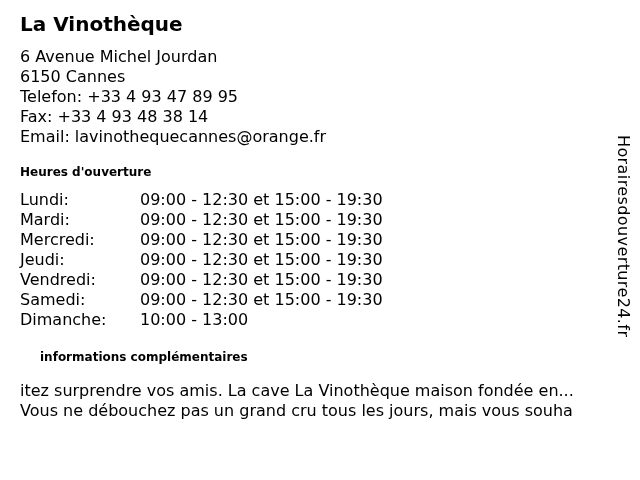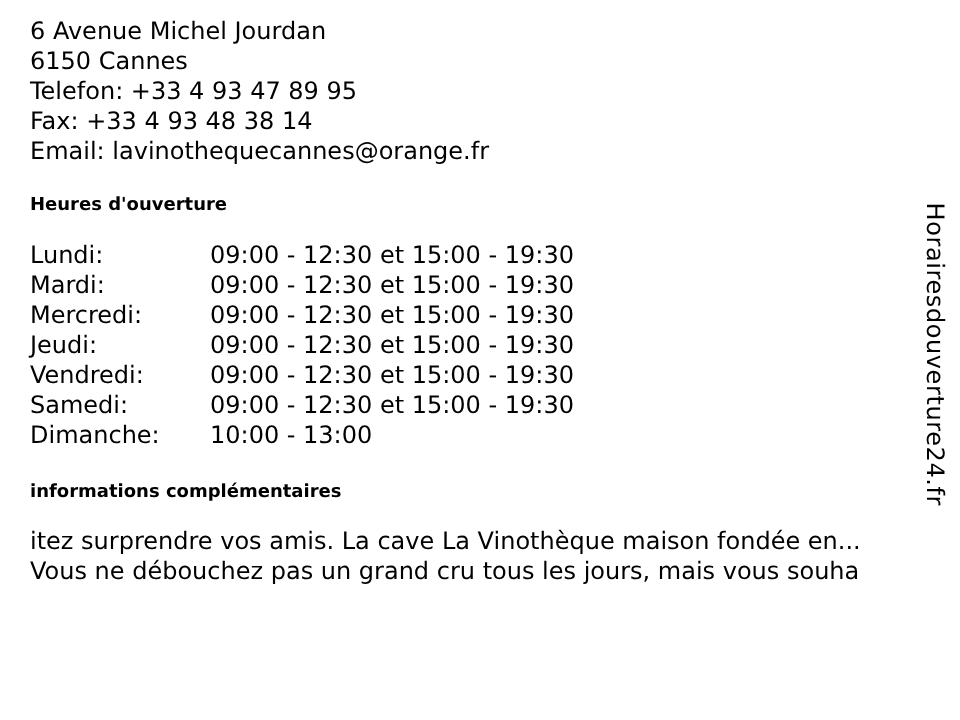--- a/index.html
+++ b/index.html
@@ -35,36 +35,37 @@
   .section-heading {
     font-size: 12px;
     line-height: 17px;
     font-weight: bold;
     margin: 0;
   }
   .hours-heading {
     margin-top: 17px;
   }
   .hours-table {
-    margin-top: 15px;
+    margin-top: 9px;
     font-size: 16px;
     line-height: 20px;
   }
   .hours-row {
     display: flex;
   }
   .hours-day {
     flex: 0 0 120px;
   }
   .hours-time {
     flex: 1;
     white-space: nowrap;
   }
   .info-heading {
     margin-top: 19px;
+    margin-left: 20px;
   }
   .info-text {
     margin-top: 15px;
     font-size: 16px;
     line-height: 20px;
     white-space: nowrap;
   }
   .watermark {
     position: absolute;
     top: 135px;
@@ -74,20 +75,21 @@
     font-size: 16px;
     letter-spacing: 0.4px;
     color: #000000;
   }
 </style>
 </head>
 <body>
 
 <div class="page">
 
+  <h1 class="page-title">La Vinothèque</h1>
 
   <div class="address-block">
     <div>6 Avenue Michel Jourdan</div>
     <div>6150 Cannes</div>
     <div>Telefon: +33 4 93 47 89 95</div>
     <div>Fax: +33 4 93 48 38 14</div>
     <div>Email: lavinothequecannes@orange.fr</div>
   </div>
 
   <h2 class="section-heading hours-heading">Heures d'ouverture</h2>

